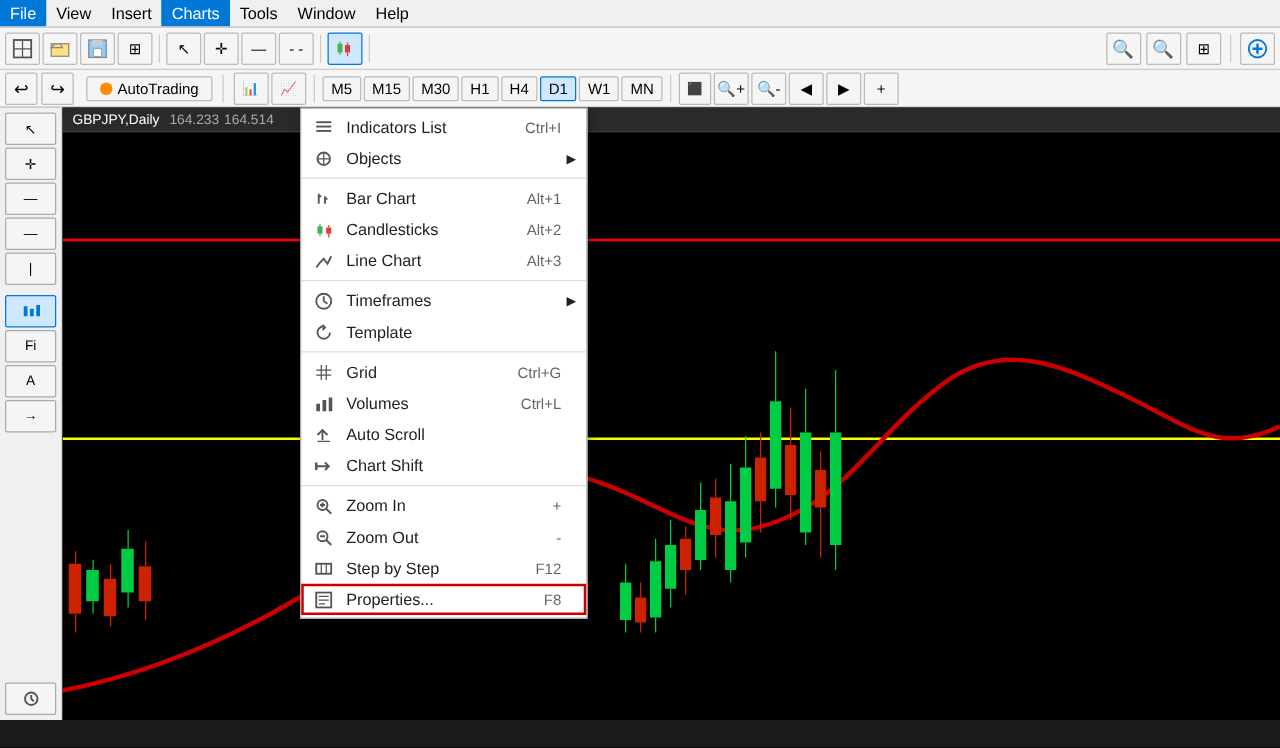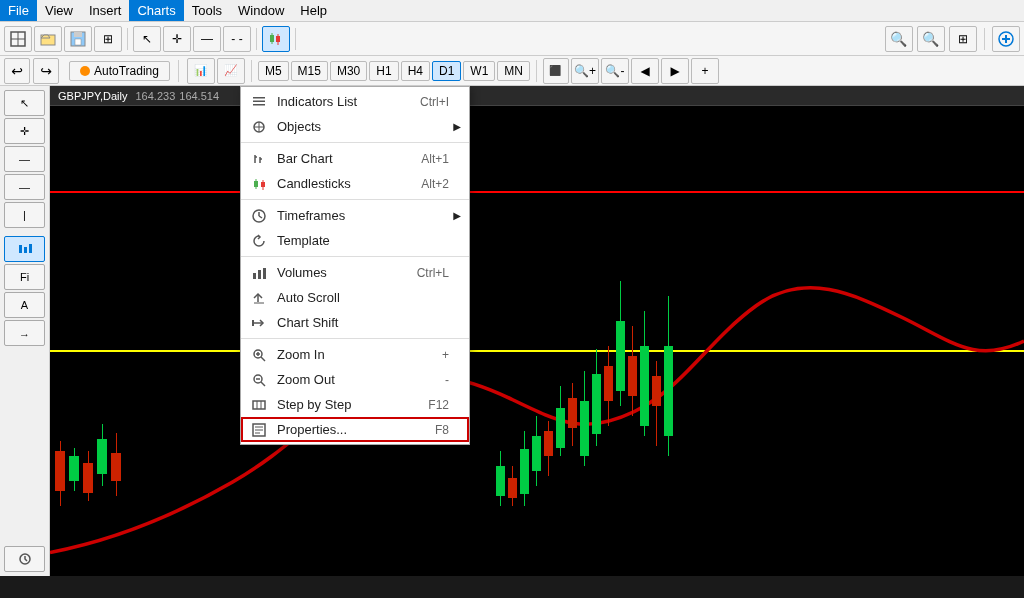--- a/index.html
+++ b/index.html
@@ -537,20 +537,29 @@
               <line x1="4" y1="10" x2="4" y2="12" stroke="#4CAF50" stroke-width="1"></line>
               <rect x="9" y="5" width="4" height="5" fill="#e53935"></rect>
               <line x1="11" y1="3" x2="11" y2="5" stroke="#e53935" stroke-width="1"></line>
               <line x1="11" y1="10" x2="11" y2="13" stroke="#e53935" stroke-width="1"></line>
             </svg>
           </span>
           <span>Candlesticks</span>
           <span class="shortcut">Alt+2</span>
         </div>
 
+        <div class="menu-item">
+          <span class="icon-holder">
+            <svg width="14" height="14" viewBox="0 0 14 14">
+              <polyline points="1,12 4,8 7,5 10,9 13,3" fill="none" stroke="#555" stroke-width="1.5"></polyline>
+            </svg>
+          </span>
+          <span>Line Chart</span>
+          <span class="shortcut">Alt+3</span>
+        </div>
 
 
         <div class="menu-separator"></div>
 
         <div class="menu-item has-submenu">
           <span class="icon-holder">
             <svg width="14" height="14" viewBox="0 0 14 14">
               <circle cx="7" cy="7" r="6" fill="none" stroke="#555" stroke-width="1.5"></circle>
               <line x1="7" y1="3" x2="7" y2="7" stroke="#555" stroke-width="1.5"></line>
               <line x1="7" y1="7" x2="10" y2="9" stroke="#555" stroke-width="1.5"></line>
@@ -565,20 +574,32 @@
             <svg width="14" height="14" viewBox="0 0 14 14">
               <path d="M12 7 A5 5 0 1 1 7 2" fill="none" stroke="#555" stroke-width="1.5"></path>
               <polyline points="6,1 8,3 6,5" fill="none" stroke="#555" stroke-width="1.5"></polyline>
             </svg>
           </span>
           <span>Template</span>
         </div>
 
         <div class="menu-separator"></div>
 
+        <div class="menu-item">
+          <span class="icon-holder">
+            <svg width="14" height="14" viewBox="0 0 14 14">
+              <line x1="1" y1="5" x2="13" y2="5" stroke="#555" stroke-width="1"></line>
+              <line x1="1" y1="9" x2="13" y2="9" stroke="#555" stroke-width="1"></line>
+              <line x1="5" y1="1" x2="5" y2="13" stroke="#555" stroke-width="1"></line>
+              <line x1="9" y1="1" x2="9" y2="13" stroke="#555" stroke-width="1"></line>
+            </svg>
+          </span>
+          <span>Grid</span>
+          <span class="shortcut">Ctrl+G</span>
+        </div>
 
         <div class="menu-item">
           <span class="icon-holder">
             <svg width="14" height="14" viewBox="0 0 14 14">
               <rect x="1" y="7" width="3" height="6" fill="#555"></rect>
               <rect x="6" y="4" width="3" height="9" fill="#555"></rect>
               <rect x="11" y="2" width="3" height="11" fill="#555"></rect>
             </svg>
           </span>
           <span>Volumes</span>

